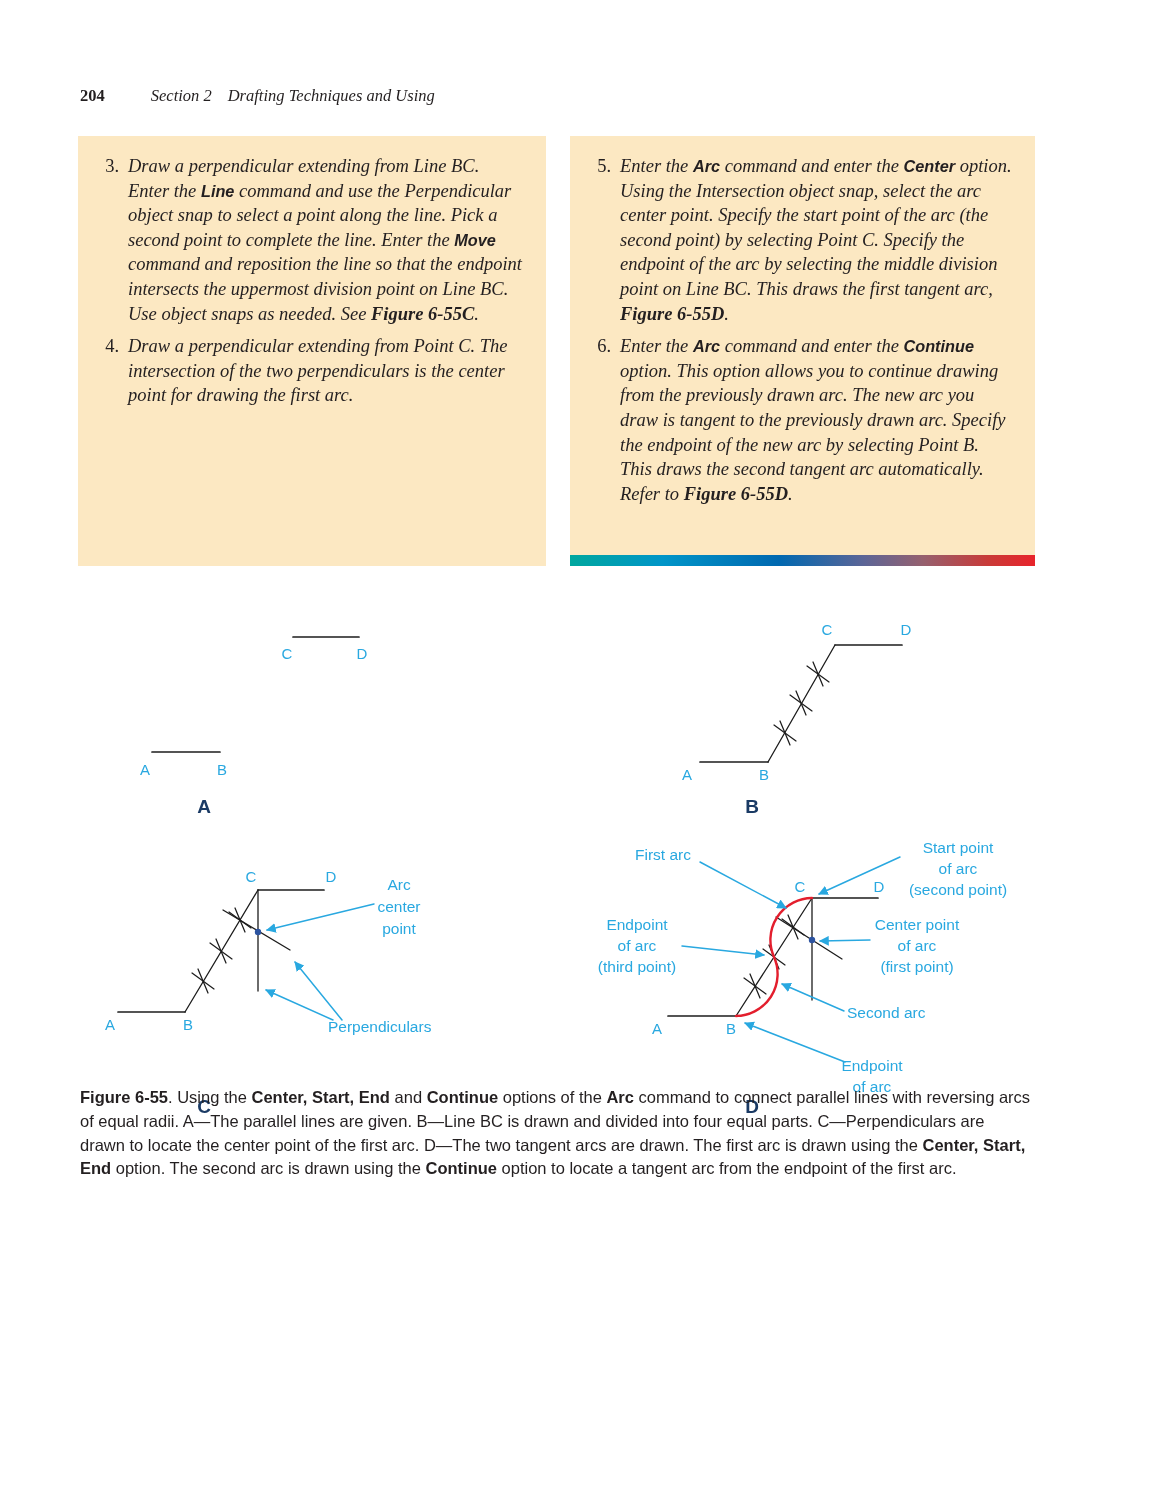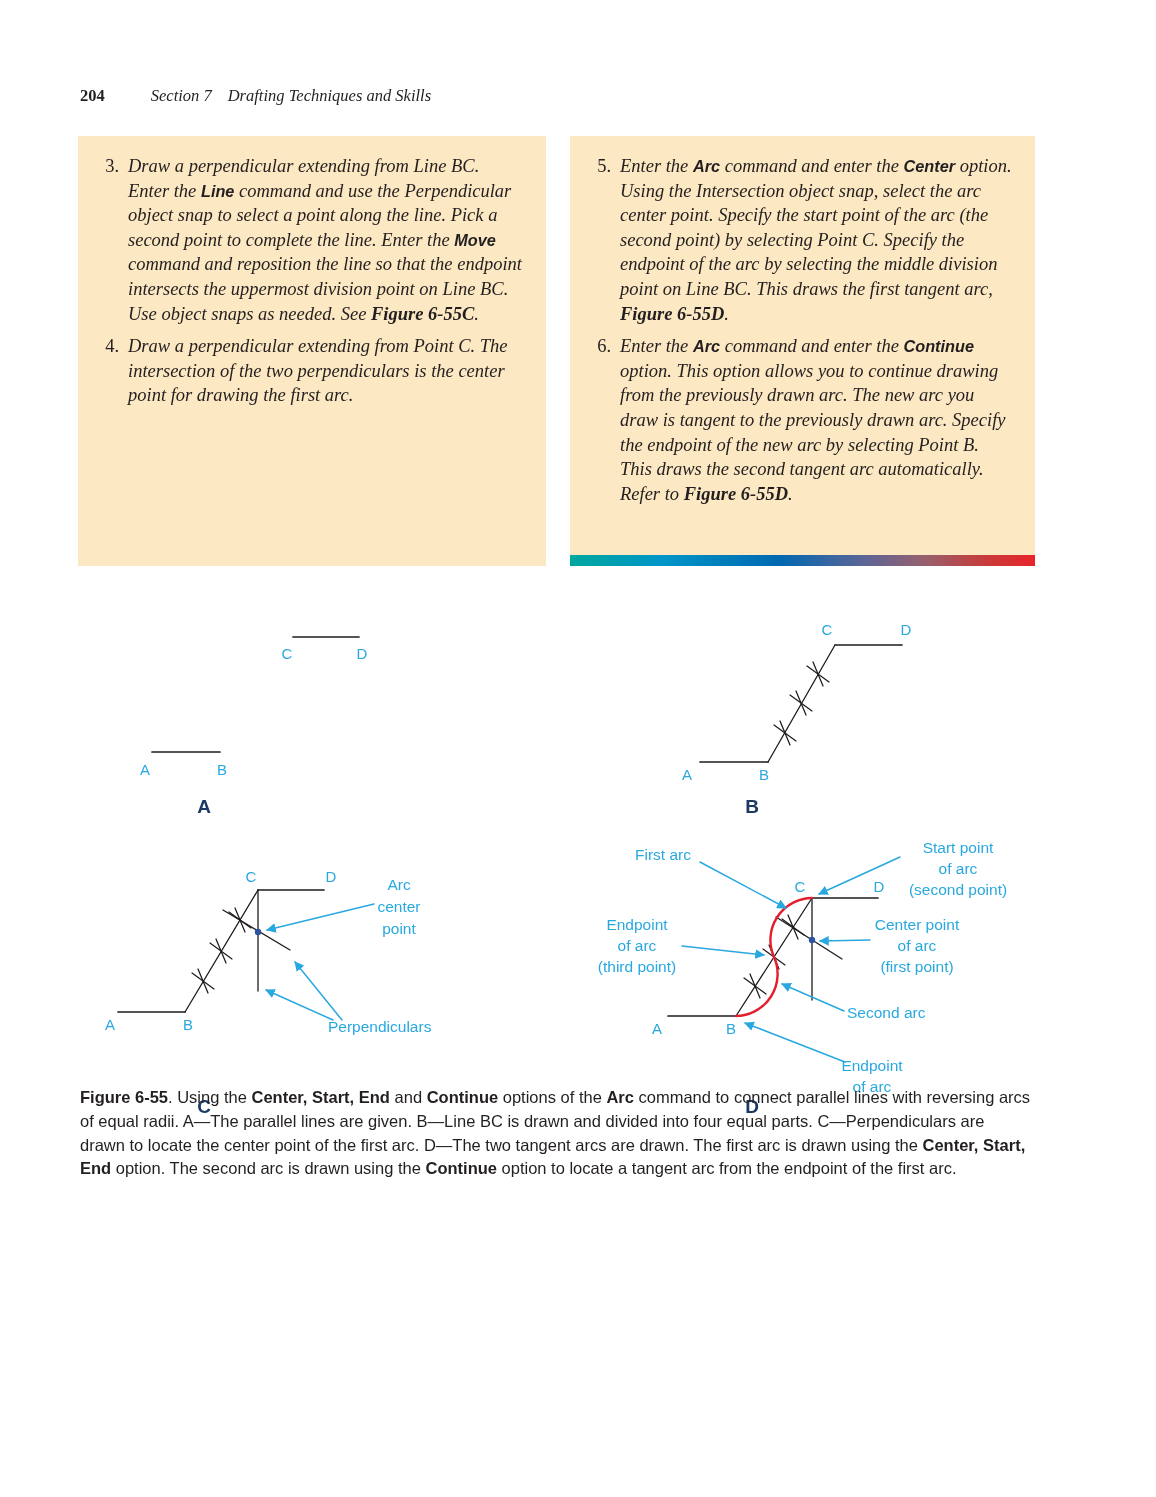--- a/index.html
+++ b/index.html
@@ -55,21 +55,21 @@
     font-family:"Liberation Sans", sans-serif;
     font-size:16.5px; line-height:23.8px; color:#231f20;
   }
 </style>
 </head>
 <body>
 
 <div class="page">
 
   <div class="header">
-    <span class="page-num">204</span><span class="section-label">Section 7</span><span class="section-title">Drafting Techniques and Skills</span>
+    <span class="page-num">204</span><span class="section-label">Section 2</span><span class="section-title">Drafting Techniques and Using</span>
   </div>
 
   <section class="cols">
     <div class="colbox col-left">
       <div class="item">
         <span class="item-num">3.</span>
         <span class="item-text"><span>Draw a perpendicular extending from Line BC. Enter the </span><span class="seg-cmd">Line</span><span> command and use the Perpendicular object snap to select a point along the line. Pick a second point to complete the line. Enter the </span><span class="seg-cmd">Move</span><span> command and reposition the line so that the endpoint intersects the uppermost division point on Line BC. Use object snaps as needed. See </span><span class="seg-bold">Figure 6-55C</span><span>.</span></span>
       </div>
       <div class="item">
         <span class="item-num">4.</span>

